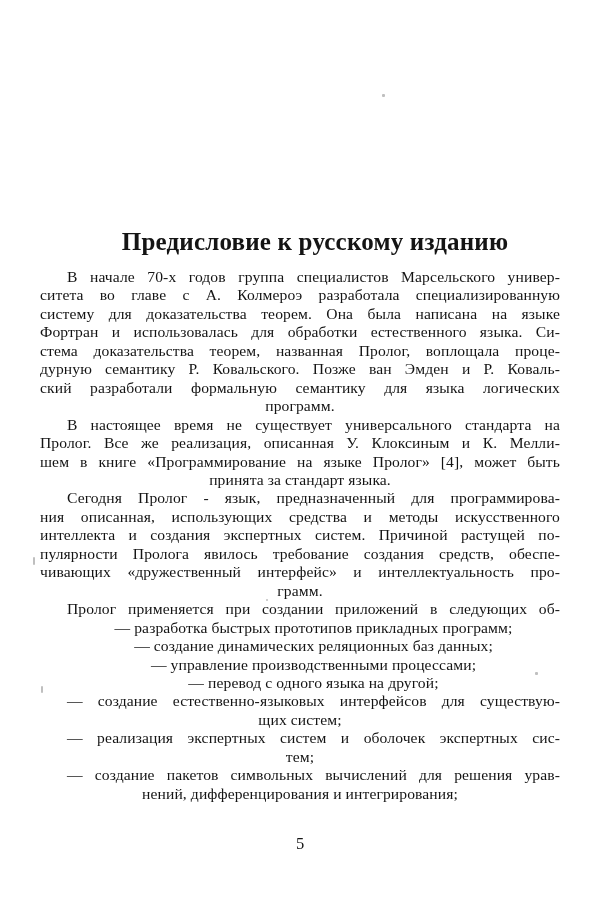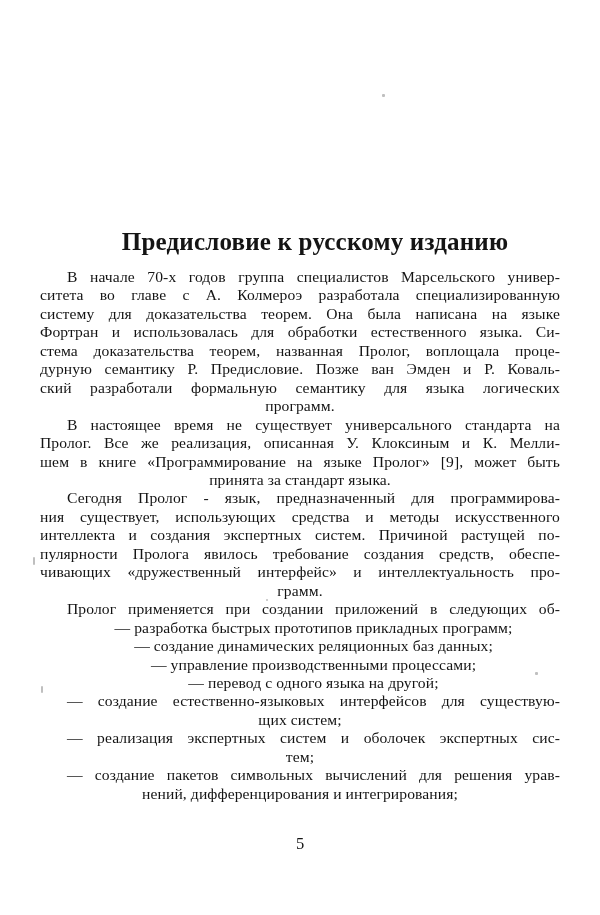--- a/index.html
+++ b/index.html
@@ -49,29 +49,29 @@
 
 <div class="page">
   <h1 class="title">Предисловие к русскому изданию</h1>
 
   <div class="text-block">
       <div class="line indent just">В начале 70-х годов группа специалистов Марсельского универ-</div>
       <div class="line just">ситета во главе с А. Колмероэ разработала специализированную</div>
       <div class="line just">систему для доказательства теорем. Она была написана на языке</div>
       <div class="line just">Фортран и использовалась для обработки естественного языка. Си-</div>
       <div class="line just">стема доказательства теорем, названная Пролог, воплощала проце-</div>
-      <div class="line just">дурную семантику Р. Предисловие. Позже ван Эмден и Р. Коваль-</div>
+      <div class="line just">дурную семантику Р. Ковальского. Позже ван Эмден и Р. Коваль-</div>
       <div class="line just">ский разработали формальную семантику для языка логических</div>
       <div class="line">программ.</div>
       <div class="line indent just">В настоящее время не существует универсального стандарта на</div>
       <div class="line just">Пролог. Все же реализация, описанная У. Клоксиным и К. Мелли-</div>
-      <div class="line just">шем в книге «Программирование на языке Пролог» [9], может быть</div>
+      <div class="line just">шем в книге «Программирование на языке Пролог» [4], может быть</div>
       <div class="line">принята за стандарт языка.</div>
       <div class="line indent just">Сегодня Пролог - язык, предназначенный для программирова-</div>
-      <div class="line just">ния существует, использующих средства и методы искусственного</div>
+      <div class="line just">ния описанная, использующих средства и методы искусственного</div>
       <div class="line just">интеллекта и создания экспертных систем. Причиной растущей по-</div>
       <div class="line just">пулярности Пролога явилось требование создания средств, обеспе-</div>
       <div class="line just">чивающих «дружественный интерфейс» и интеллектуальность про-</div>
       <div class="line">грамм.</div>
       <div class="line indent just">Пролог применяется при создании приложений в следующих об-</div>
       <div class="line indent">— разработка быстрых прототипов прикладных программ;</div>
       <div class="line indent">— создание динамических реляционных баз данных;</div>
       <div class="line indent">— управление производственными процессами;</div>
       <div class="line indent">— перевод с одного языка на другой;</div>
       <div class="line indent just">— создание естественно-языковых интерфейсов для существую-</div>

